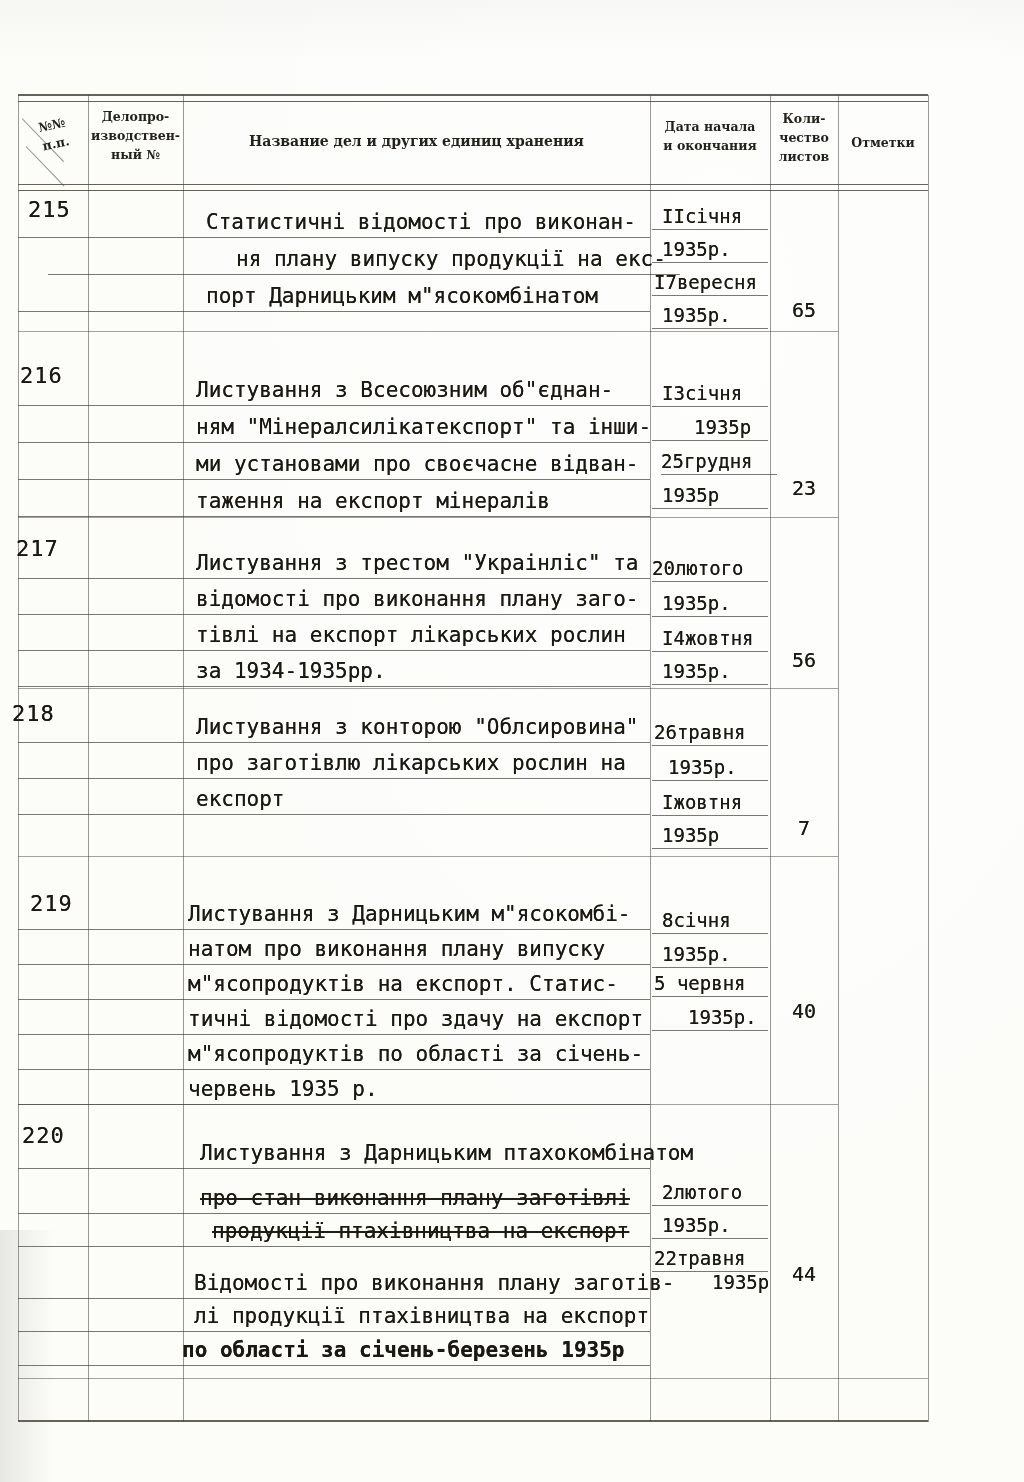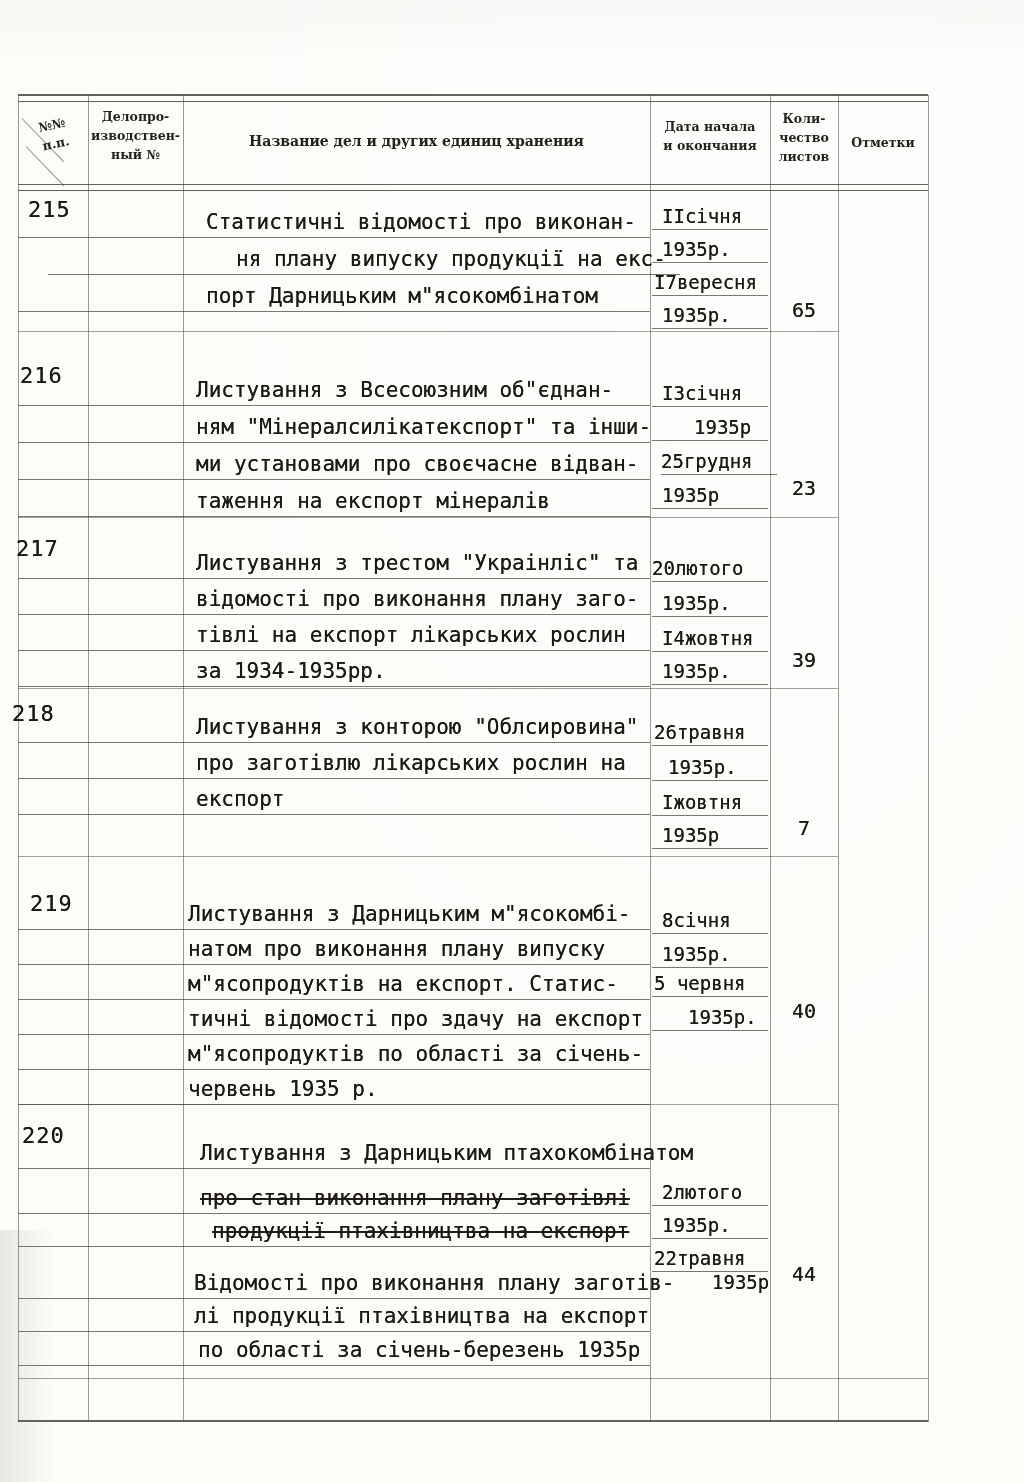--- a/index.html
+++ b/index.html
@@ -190,21 +190,21 @@
       </div>
     <div class="dl" style="top:583px;">
         <span>1935р.</span>
       </div>
     <div class="dl" style="top:618px;">
         <span>І4жовтня</span>
       </div>
     <div class="dl" style="top:651px;">
         <span>1935р.</span>
       </div>
-    <div class="sh" style="top:648px;">39</div>
+    <div class="sh" style="top:648px;">56</div>
   </section>
 
   <section class="e218">
     <div class="num" style="left:12px;top:701px;">218</div>
     <div class="tl" style="top:706px;">
         <span>Листування з конторою "Облсировина"</span>
       </div>
     <div class="tl" style="top:742px;">
         <span>про заготівлю лікарських рослин на</span>
       </div>
@@ -272,21 +272,21 @@
     <div class="tl struck" style="top:1213px;">
         <span style="left:194px;">продукції птахівництва на експорт</span>
       </div>
     <div class="tl" style="top:1265px;">
         <span style="left:176px;">Відомості про виконання плану заготів-</span>
       </div>
     <div class="tl" style="top:1298px;">
         <span style="left:176px;">лі продукції птахівництва на експорт</span>
       </div>
     <div class="tl" style="top:1332px;">
-        <span style="left:180px;">по області за січень-березень 1935р</span>
+        <span style="left:164px;font-weight:bold;">по області за січень-березень 1935р</span>
       </div>
     <div class="dl" style="top:1172px;">
         <span>2лютого</span>
       </div>
     <div class="dl" style="top:1205px;">
         <span>1935р.</span>
       </div>
     <div class="dl" style="top:1238px;">
         <span style="left:2px;">22травня</span>
       </div>

